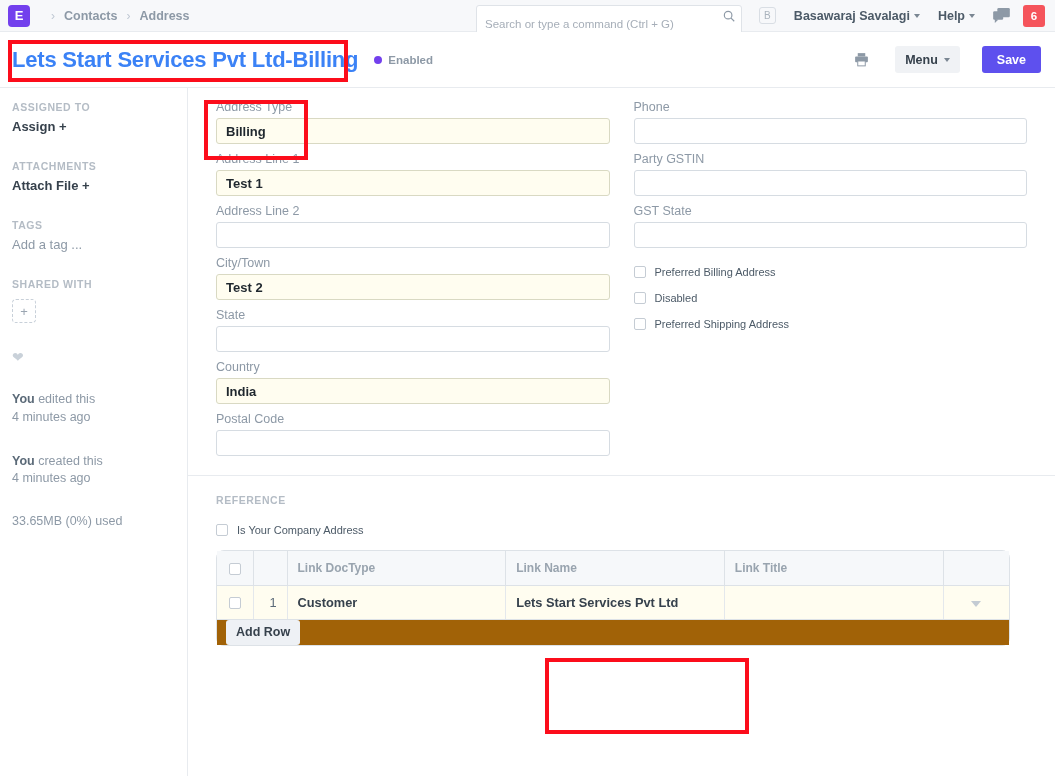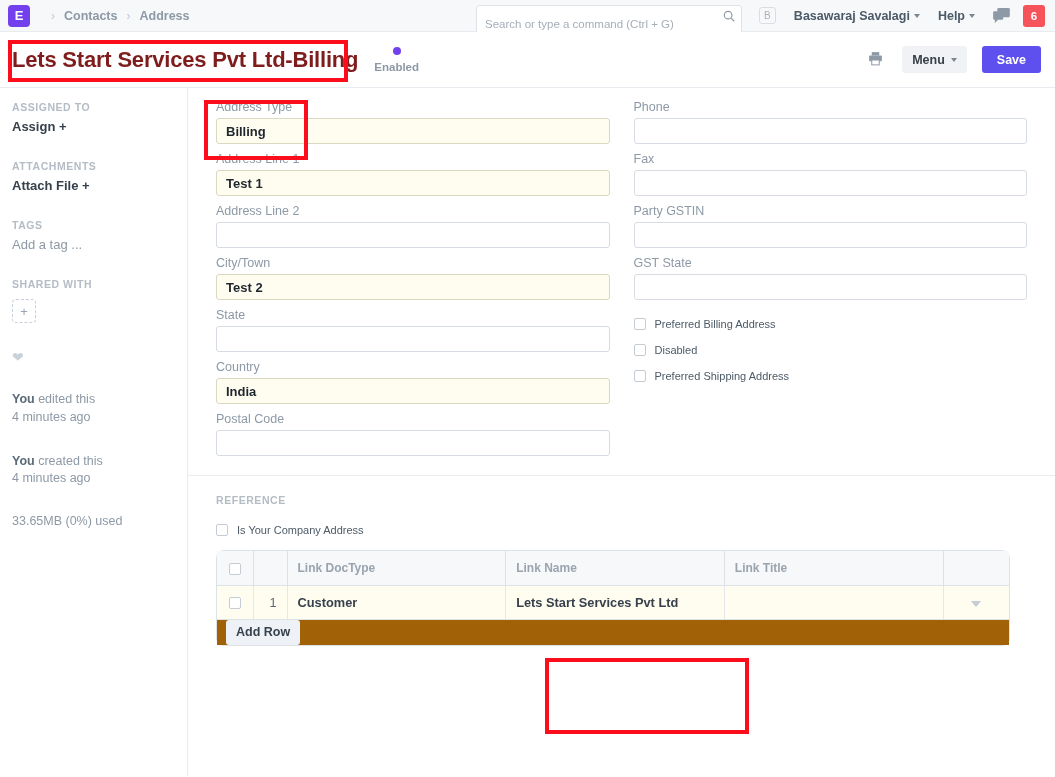--- a/index.html
+++ b/index.html
@@ -98,39 +98,38 @@
   .titlebar {
     position: relative;
     height: 56px;
     background: #fff;
     border-bottom: 1px solid #e8ebef;
     display: flex; align-items: center;
     padding: 0 14px 0 12px;
   }
   .page-title {
     font-size: 22px; font-weight: bold;
-    color: #7f1d1d;
+    color: #3b82f6;
     letter-spacing: -0.2px;
     white-space: nowrap;
   }
   .indicator {
     display: flex; align-items: center; gap: 6px;
     margin-left: 16px;
-    flex-direction: column;
   }
   .ind-dot {
     width: 8px; height: 8px; border-radius: 50%;
     background: #7340ed;
   }
   .ind-label {
     font-size: 11.5px; font-weight: bold; color: #8d99a6;
   }
   .title-actions {
     margin-left: auto;
-    display: flex; align-items: flex-start; gap: 15px;
+    display: flex; align-items: center; gap: 22px;
   }
   .icon-btn {
     width: 24px; height: 24px;
     display: flex; align-items: center; justify-content: center;
     color: #8d99a6;
   }
   .btn-default {
     background: #f0f2f5;
     border: none; border-radius: 3px;
     color: #36414c;
@@ -438,24 +437,20 @@
         </div>
         <div class="fld">
           <label class="fld-label">Postal Code</label>
           <input class="fld-input" value="" style="">
         </div>
       </div>
 
       <div class="col">
         <div class="fld">
           <label class="fld-label">Phone</label>
-          <input class="fld-input" value="" style="">
-        </div>
-        <div class="fld">
-          <label class="fld-label">Fax</label>
           <input class="fld-input" value="" style="">
         </div>
         <div class="fld">
           <label class="fld-label">Party GSTIN</label>
           <input class="fld-input" value="" style="">
         </div>
         <div class="fld">
           <label class="fld-label">GST State</label>
           <input class="fld-input" value="" style="">
         </div>

